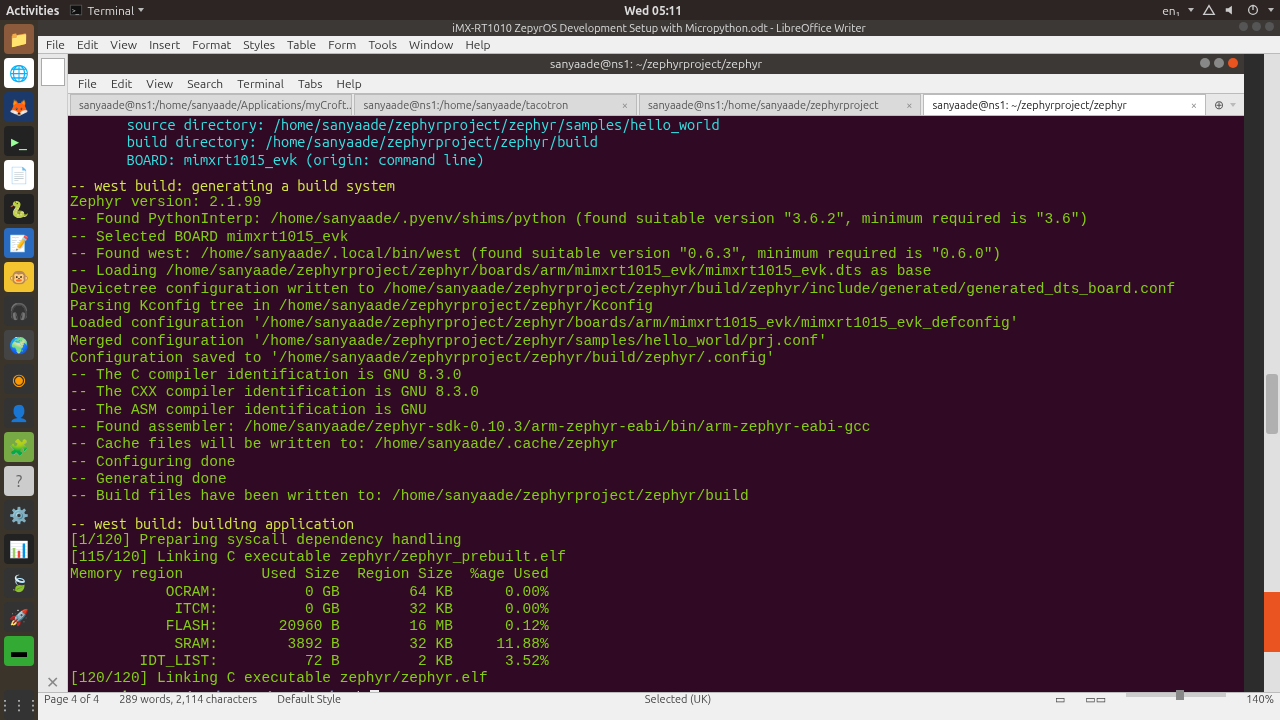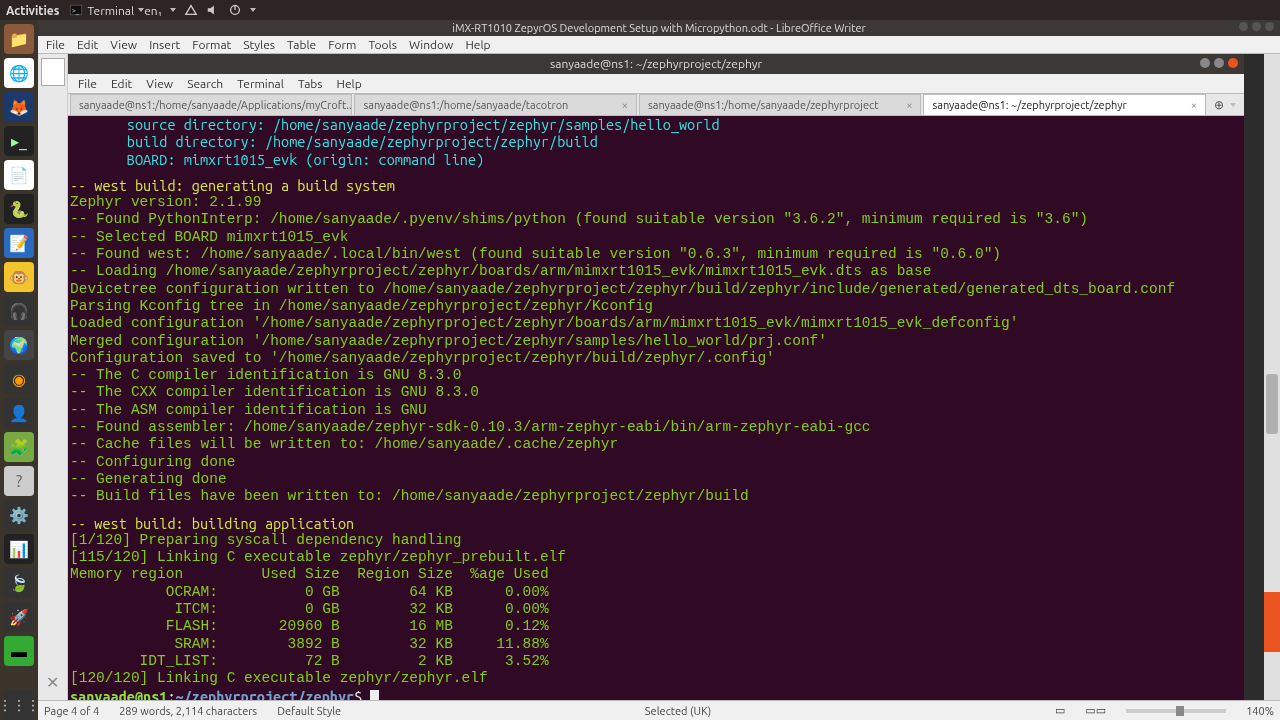--- a/index.html
+++ b/index.html
@@ -206,25 +206,24 @@
   display: inline-block;
   width: 9px; height: 15px;
   background: #eee;
   vertical-align: text-bottom;
 }
 
 
 .statusbar {
   position: absolute;
   left: 38px; right: 0; bottom: 0;
-  height: 20px;
+  height: 28px;
   background: #f0f0f0;
   border-top: 1px solid #bbb;
   display: flex;
-  align-items: center;
   font-size: 11px;
   color: #444;
   padding: 0 6px;
   gap: 20px;
 }
 .statusbar .sep { flex: 1; }
 .statusbar .zoom-slider {
   width: 100px; height: 4px;
   background: #ccc; position: relative;
 }
@@ -244,20 +243,21 @@
         <svg viewBox="0 0 16 16">
             <rect x="1" y="2" width="14" height="12" fill="#555"></rect>
             <rect x="2" y="3" width="12" height="10" fill="#111"></rect>
             <text x="3" y="11" font-size="8" fill="#ccc">&gt;_</text>
           </svg>
       </span>
       <span>Terminal</span>
       <span class="tri-down"></span>
     </span>
   </div>
+  <div class="center">Wed 05:11</div>
   <div class="right">
     <span>en₁</span>
     <span class="tri-down"></span>
     <span class="icon-g">
         <svg viewBox="0 0 16 16">
           <path d="M8 3 L14 13 L2 13 Z" fill="none" stroke="#ccc" stroke-width="1.5"></path>
         </svg>
       </span>
     <span class="icon-g">
         <svg viewBox="0 0 16 16">

